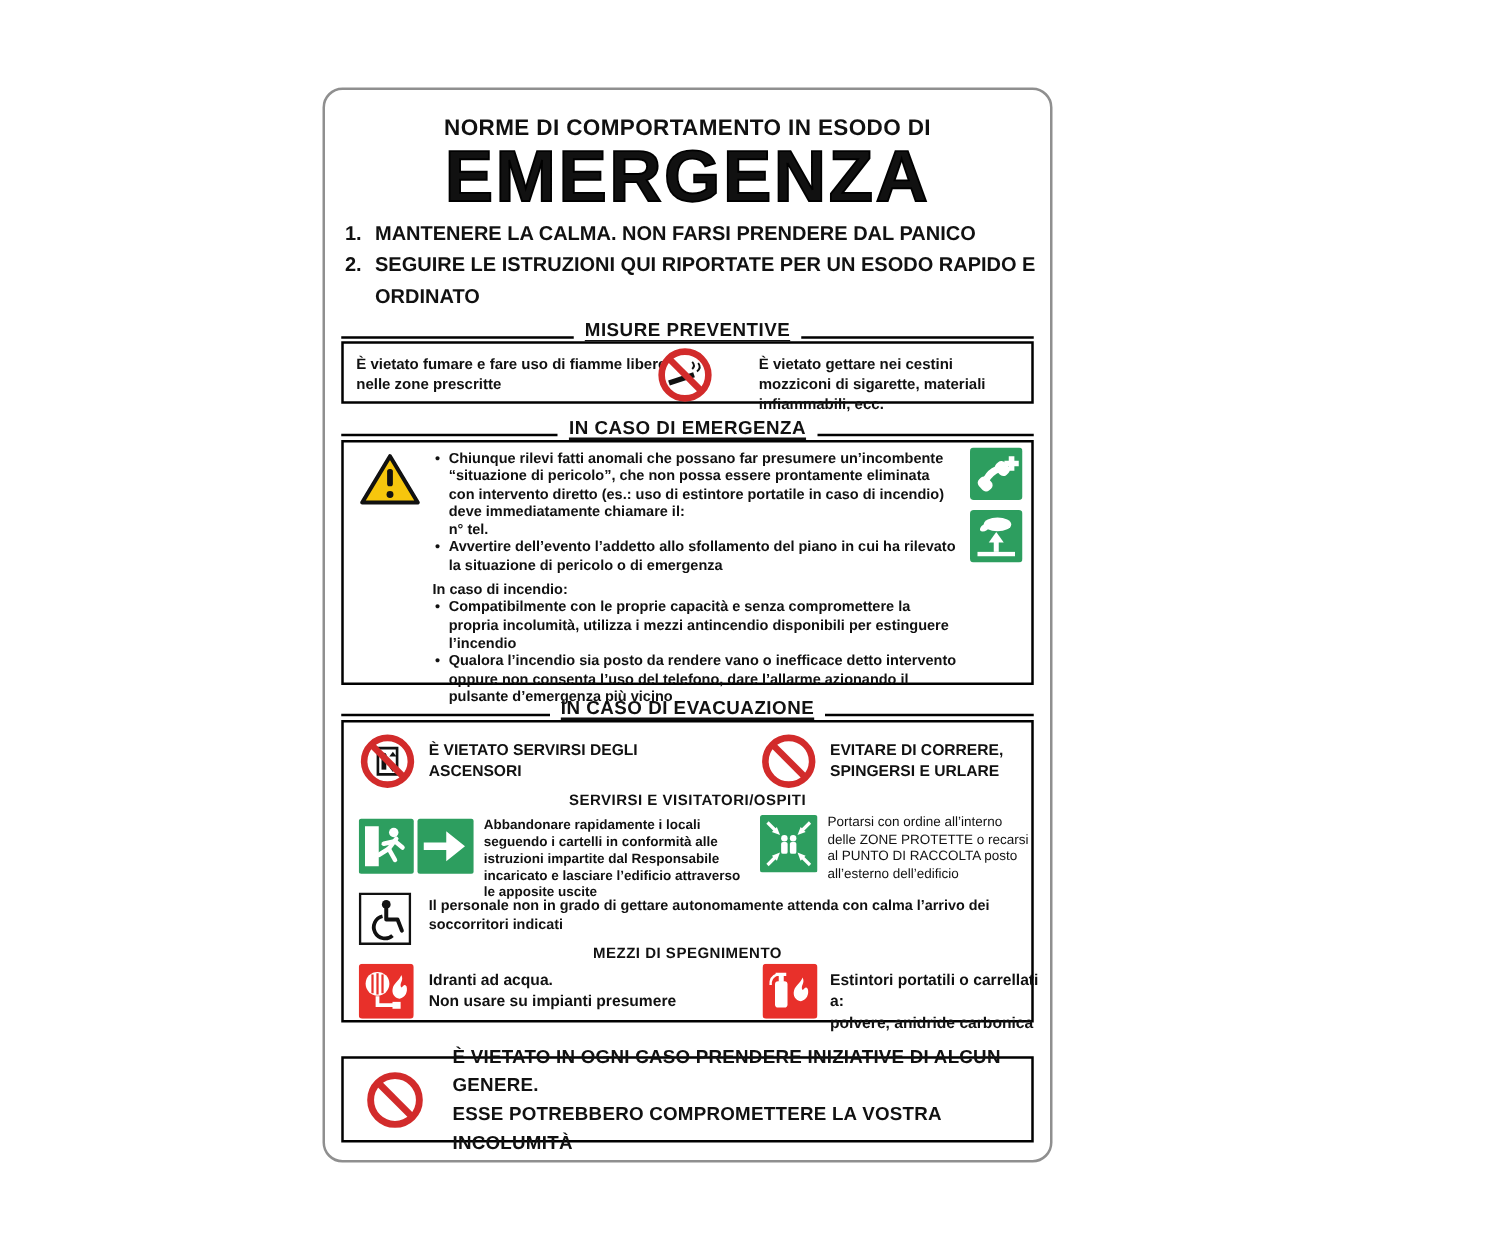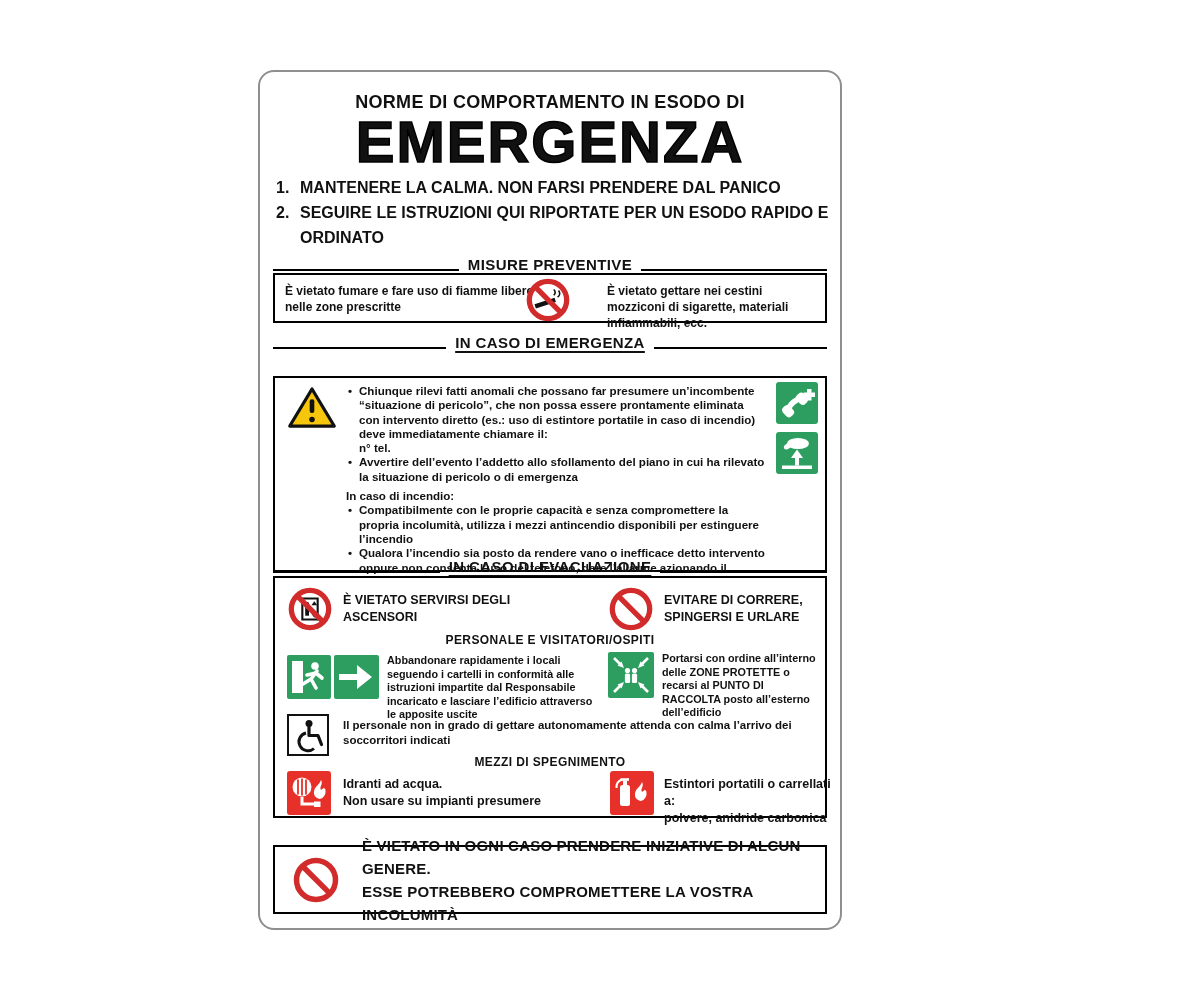--- a/index.html
+++ b/index.html
@@ -23,21 +23,21 @@
   .rule-text{flex:1;}
 
   .sec-header{position:absolute;left:13px;width:554px;display:flex;align-items:center;
     gap:9px;font-size:15px;font-weight:bold;height:18px;}
   .sec-header .line{flex:1;height:0;border-top:2px solid #000;align-self:flex-end;margin-bottom:2px;}
   .sec-header .txt{text-decoration:underline;text-decoration-thickness:2px;text-underline-offset:3px;letter-spacing:.4px;white-space:nowrap;}
   .hdr-mp{top:183px;} .hdr-ice{top:261px;} .hdr-icev{top:485px;}
 
   .sbox{position:absolute;left:13px;width:554px;border:2px solid #000;box-sizing:border-box;background:#fff;}
   .box-mp{top:201px;height:50px;}
-  .box-ice{top:280px;height:196px;margin-top:24px;}
+  .box-ice{top:280px;height:196px;}
   .box-icev{top:504px;height:242px;}
   .box-footer{top:773px;height:69px;}
 
   .abs{position:absolute;}
   .pre{white-space:pre-line;}
 
   
   .mp-left{left:10px;top:8px;width:252px;font-size:12px;line-height:16px;font-weight:bold;}
   .mp-right{left:332px;top:8px;width:214px;font-size:12px;line-height:16px;font-weight:bold;}
   .mp-icon{left:250px;top:2px;}
@@ -50,21 +50,21 @@
   .tel-line{padding-left:13px;}
   .fire-head{margin-top:5px;}
   .ice-side{right:7px;top:4px;display:flex;flex-direction:column;gap:8px;}
 
   
   .ev-row1l-icon{left:12px;top:8px;} .ev-row1l-txt{left:68px;top:14px;width:180px;font-size:12.5px;line-height:17px;font-weight:bold;}
   .ev-row1r-icon{left:333px;top:8px;} .ev-row1r-txt{left:389px;top:14px;width:170px;font-size:12.5px;line-height:17px;font-weight:bold;}
   .ev-subhead{left:0;width:100%;text-align:center;font-size:12px;font-weight:bold;letter-spacing:.4px;}
   .ev-personale{top:55px;} .ev-spegnimento{top:177px;}
   .ev-exit-icon{left:12px;top:76px;} .ev-exit-txt{left:112px;top:76px;width:214px;font-size:10.8px;line-height:13.5px;font-weight:bold;}
-  .ev-asm-icon{left:333px;top:74px;} .ev-asm-txt{left:387px;top:74px;width:162px;font-size:10.8px;line-height:13.5px;font-weight:bold;}
+  .ev-asm-icon{left:333px;top:74px;} .ev-asm-txt{left:387px;top:74px;width:162px;font-size:10.8px;line-height:13.5px;font-weight:normal;}
   .ev-dis-icon{left:12px;top:136px;} .ev-dis-txt{left:68px;top:140px;width:475px;font-size:11.5px;line-height:15px;font-weight:bold;}
   .ev-hyd-icon{left:12px;top:193px;} .ev-hyd-txt{left:68px;top:198px;width:230px;font-size:12.5px;line-height:17px;font-weight:bold;}
   .ev-ext-icon{left:335px;top:193px;} .ev-ext-txt{left:389px;top:198px;width:170px;font-size:12.5px;line-height:17px;font-weight:bold;}
 
   
   .box-footer{display:flex;align-items:center;}
   .ft-icon{flex:none;margin-left:17px;}
   .ft-txt{margin-left:22px;font-size:15px;line-height:23px;font-weight:bold;letter-spacing:.2px;}
 
   svg{display:block;}
@@ -173,21 +173,21 @@
     <div class="abs ev-row1l-txt">È VIETATO SERVIRSI DEGLI ASCENSORI</div>
 
     <span class="abs ev-row1r-icon">
       <svg width="46" height="46" viewBox="0 0 48 48">
         <circle cx="24" cy="24" r="19.5" fill="#fff" stroke="#d22b2b" stroke-width="5.5"></circle>
         <rect x="3" y="21" width="42" height="5.5" fill="#d22b2b" transform="rotate(45 24 24)"></rect>
       </svg>
     </span>
     <div class="abs ev-row1r-txt">EVITARE DI CORRERE, SPINGERSI E URLARE</div>
 
-    <div class="abs ev-subhead ev-personale">PERSONALE E VISITATORI/OSPITI</div>
+    <div class="abs ev-subhead ev-personale">SERVIRSI E VISITATORI/OSPITI</div>
 
     <span class="abs ev-exit-icon">
       <svg width="92" height="46" viewBox="0 0 92 46">
         <rect x="0" y="1" width="44" height="44" rx="2" fill="#2d9e5f"></rect>
         <rect x="47" y="1" width="45" height="44" rx="2" fill="#2d9e5f"></rect>
         <rect x="5" y="7" width="11" height="32" fill="#fff"></rect>
         <circle cx="28" cy="12" r="3.8" fill="#fff"></circle>
         <g stroke="#fff" stroke-width="3.6" stroke-linecap="round" fill="none">
           <path d="M30 17 L24 25"></path>
           <path d="M29 19 L20 21"></path>

